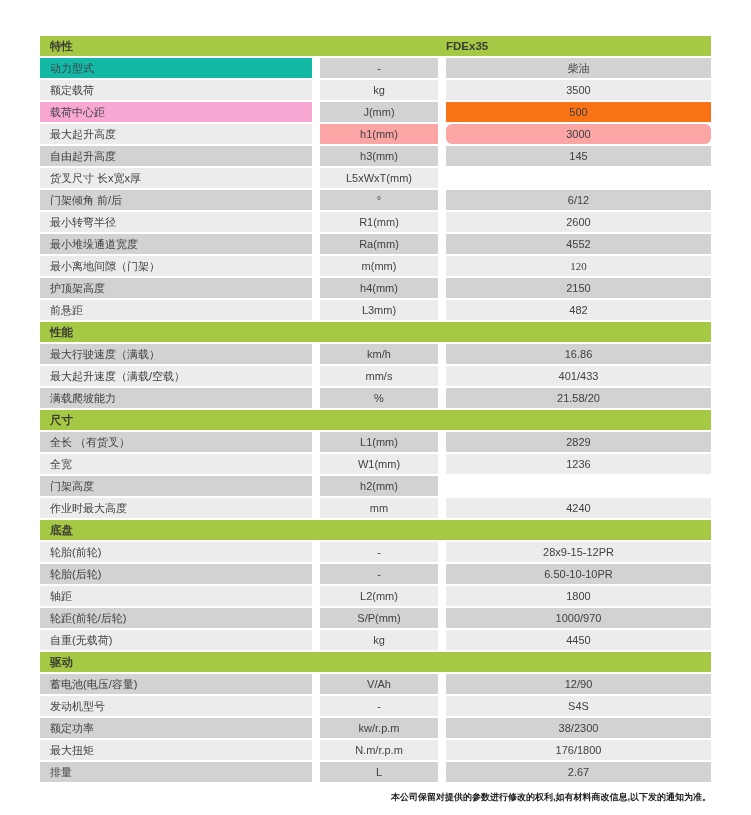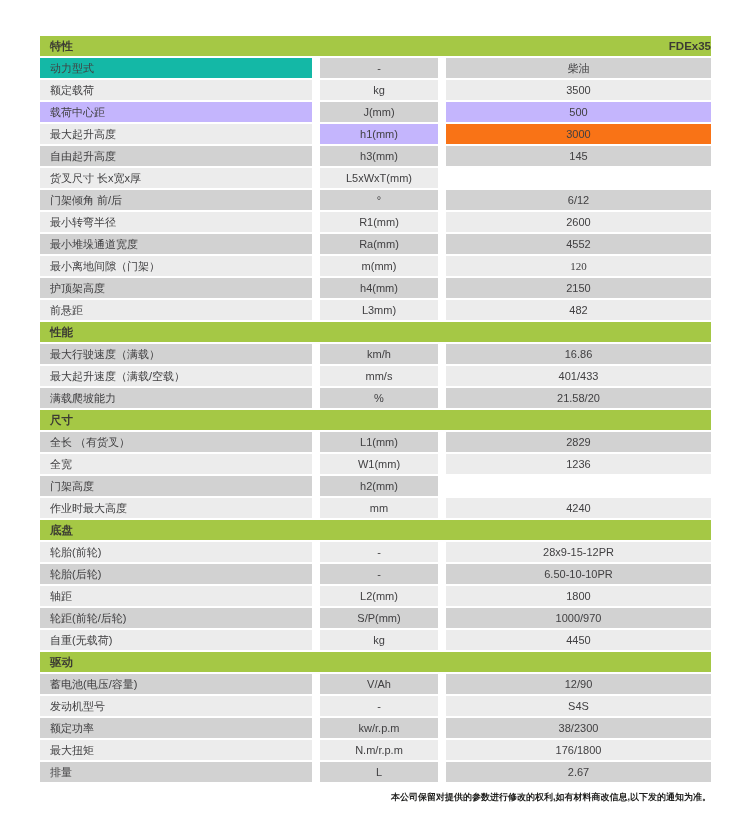--- a/index.html
+++ b/index.html
@@ -3,21 +3,21 @@
 <meta charset="utf-8">
 <style>
   * { margin:0; padding:0; box-sizing:border-box; }
   html,body { width:751px; height:815px; background:#ffffff;
     font-family:"Liberation Sans","DejaVu Sans",sans-serif; }
   .page { position:relative; width:751px; height:815px; background:#fff; overflow:hidden; }
   .spec-table { position:absolute; left:40px; top:36px; width:671px; }
   .sec-row { position:relative; height:20px; margin-bottom:2px;
     display:flex; align-items:center; }
   .sec-title { padding-left:10px; font-size:11.5px; font-weight:bold; color:#3c3c33; }
-  .sec-model { position:absolute; left:406px; width:265px; text-align:right;
+  .sec-model { position:absolute; left:406px; width:265px; text-align:left;
     font-size:11.5px; font-weight:bold; color:#3c3c33; }
   .data-row { display:flex; height:20px; margin-bottom:2px; }
   .cell { display:flex; align-items:center; font-size:11px; color:#414042; }
   .cell-label { width:272px; margin-right:8px; padding-left:10px; }
   .cell-unit  { width:118px; margin-right:8px; justify-content:center; text-align:center; }
   .cell-value { width:265px; justify-content:center; text-align:center; }
   .footer-note { position:absolute; right:40px; top:791px; font-size:9px;
     font-weight:bold; color:#1d1d1b; letter-spacing:0; }
 </style>
 </head>
@@ -33,28 +33,28 @@
         <div class="cell cell-label" style="background: #14b8a6;">动力型式</div>
         <div class="cell cell-unit" style="background: rgb(210, 210, 210);">-</div>
         <div class="cell cell-value" style="background: rgb(210, 210, 210);">柴油</div>
       </div>
       <div class="data-row">
         <div class="cell cell-label" style="background: rgb(236, 236, 236);">额定载荷</div>
         <div class="cell cell-unit" style="background: rgb(236, 236, 236);">kg</div>
         <div class="cell cell-value" style="background: rgb(236, 236, 236);">3500</div>
       </div>
       <div class="data-row">
-        <div class="cell cell-label" style="background: #c4b5fd;">载荷中心距</div>
+        <div class="cell cell-label" style="background: #f9a8d4;">载荷中心距</div>
         <div class="cell cell-unit" style="background: rgb(210, 210, 210);">J(mm)</div>
-        <div class="cell cell-value" style="background: #c4b5fd;">500</div>
+        <div class="cell cell-value" style="background: #f97316;">500</div>
       </div>
       <div class="data-row">
         <div class="cell cell-label" style="background: rgb(236, 236, 236);">最大起升高度</div>
-        <div class="cell cell-unit" style="background: #c4b5fd;">h1(mm)</div>
-        <div class="cell cell-value" style="background: #f97316;">3000</div>
+        <div class="cell cell-unit" style="background: #fca5a5;">h1(mm)</div>
+        <div class="cell cell-value" style="background: #fca5a5; border-radius: 6px;">3000</div>
       </div>
       <div class="data-row">
         <div class="cell cell-label" style="background: rgb(210, 210, 210);">自由起升高度</div>
         <div class="cell cell-unit" style="background: rgb(210, 210, 210);">h3(mm)</div>
         <div class="cell cell-value" style="background: rgb(210, 210, 210);">145</div>
       </div>
       <div class="data-row">
         <div class="cell cell-label" style="background: rgb(236, 236, 236);">货叉尺寸 长x宽x厚</div>
         <div class="cell cell-unit" style="background: rgb(236, 236, 236);">L5xWxT(mm)</div>
       </div>

